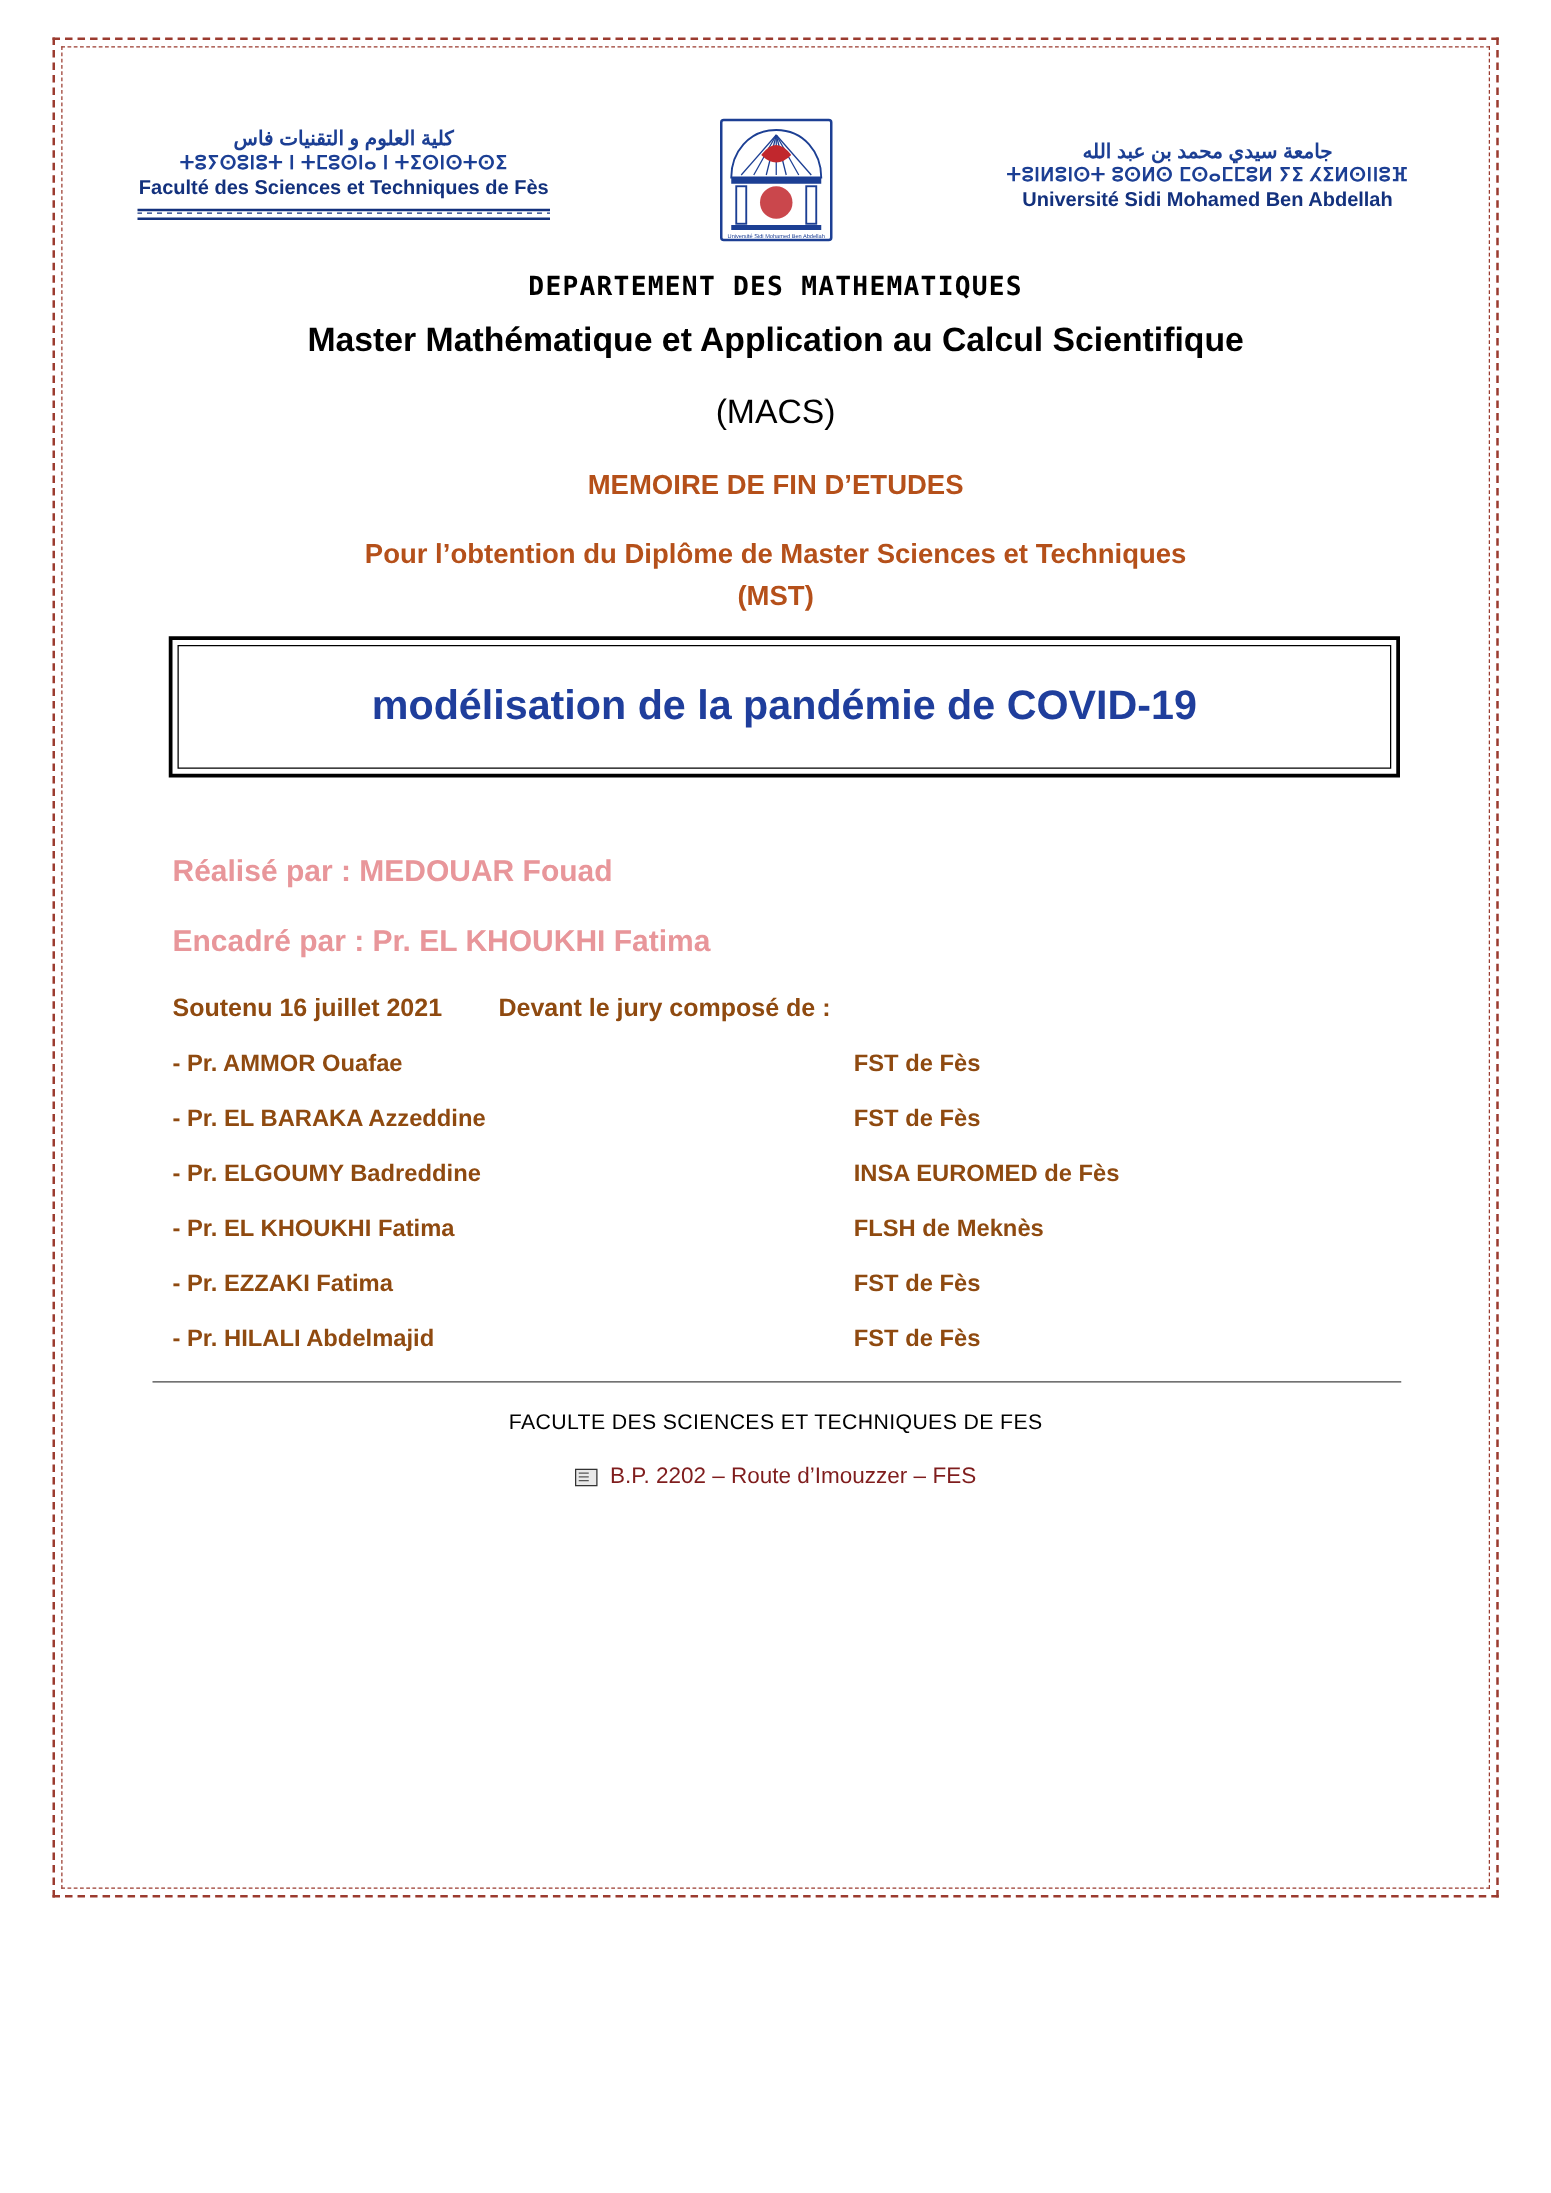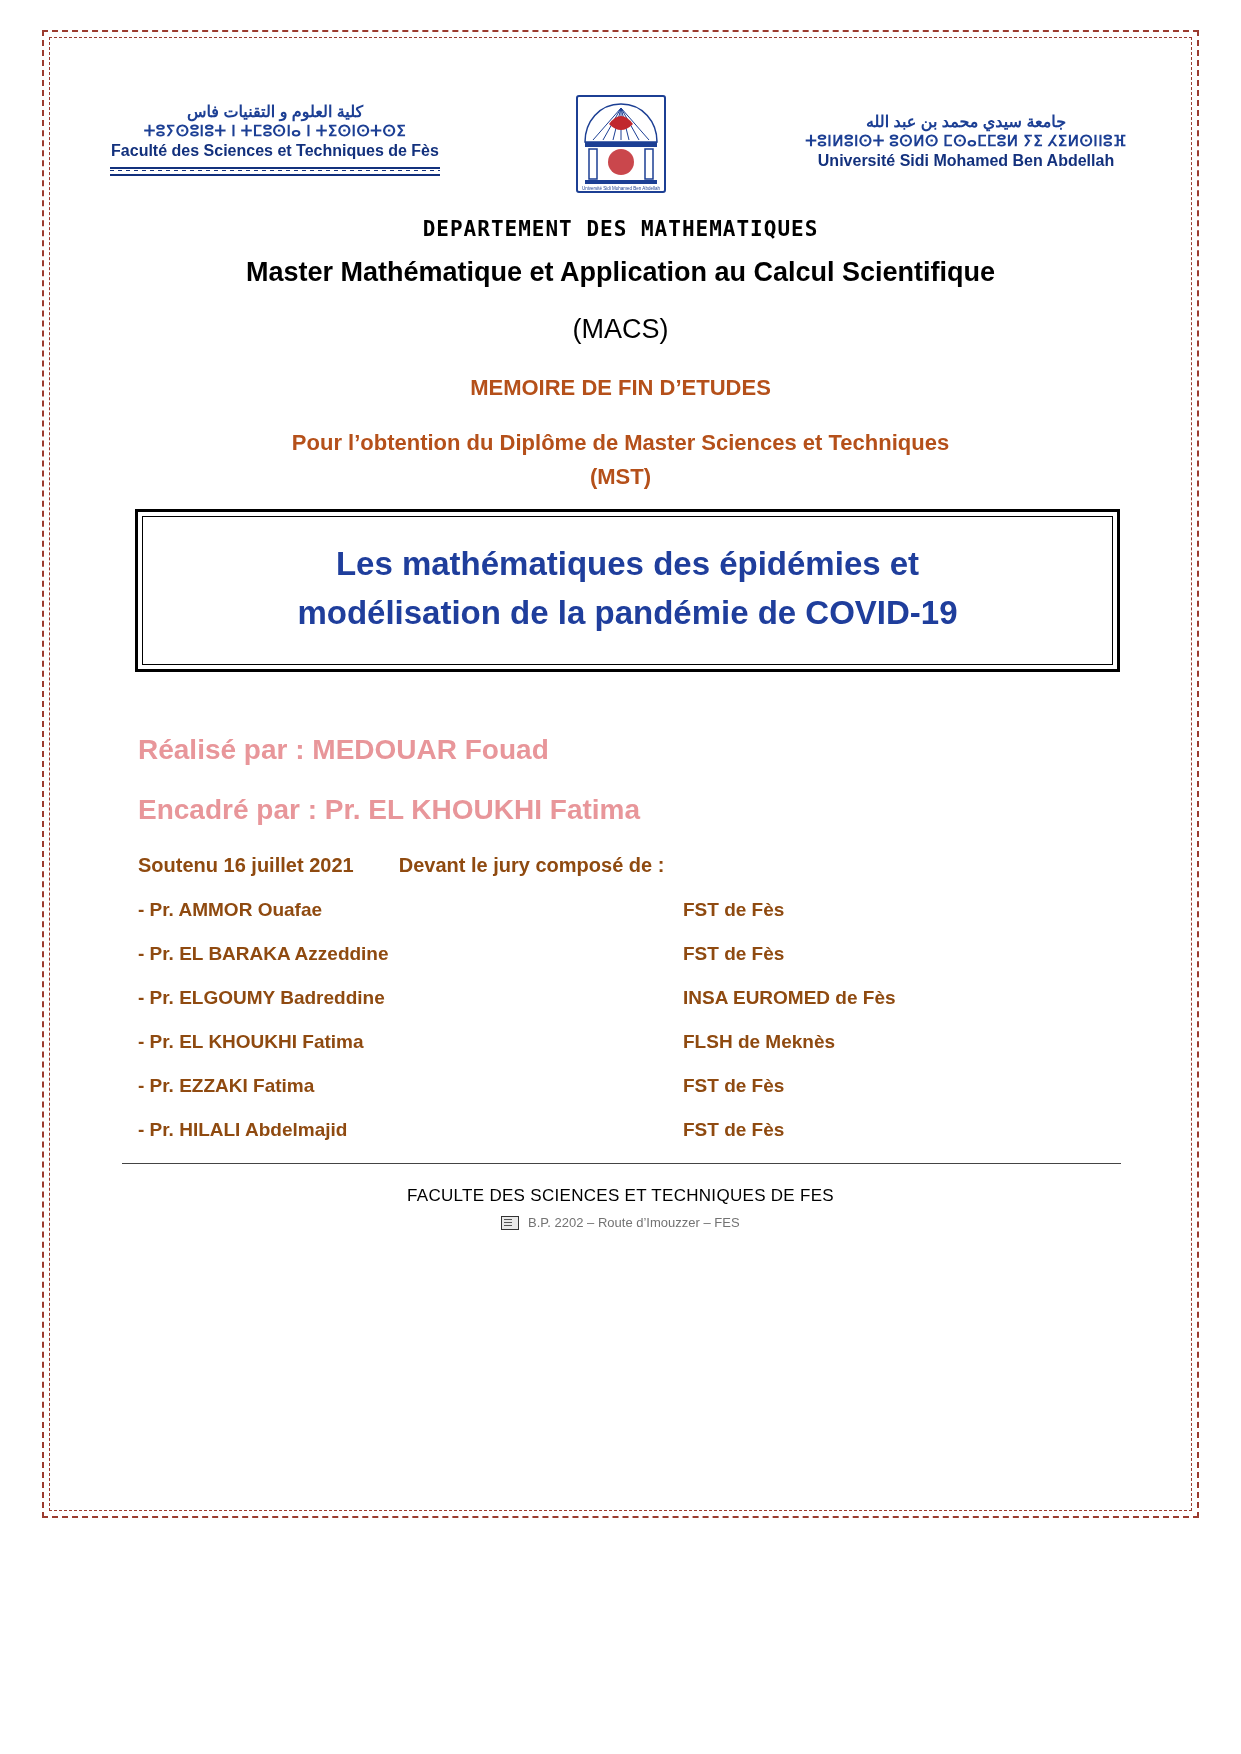--- a/index.html
+++ b/index.html
@@ -162,21 +162,21 @@
     font-weight: bold;
     color: #1f3e9c;
     line-height: 1.5;
   }
 
   
   .authors {
     margin: 62px 0 0 78px;
   }
   .author-line {
-    font-size: 28px;
+    font-size: 24px;
     font-weight: bold;
     color: #e8969a;
     margin-bottom: 28px;
   }
 
   .soutenu {
     margin: 22px 0 13px 78px;
     font-size: 20px;
     font-weight: bold;
     color: #8f4a10;
@@ -214,23 +214,23 @@
   .footer {
     margin-top: 22px;
     text-align: center;
   }
   .footer-line1 {
     font-size: 17px;
     color: #000;
     letter-spacing: 0.3px;
   }
   .footer-line2 {
-    margin-top: 9px;
-    font-size: 13px;
-    color: #737373;
+    margin-top: 22px;
+    font-size: 18px;
+    color: #7f1d1d;
   }
   .mail-icon {
     display: inline-block;
     width: 16px;
     height: 12px;
     border: 1px solid #333;
     background: #e9e9e9;
     position: relative;
     vertical-align: middle;
     margin-right: 5px;
@@ -293,21 +293,20 @@
 
   <div class="dept">DEPARTEMENT DES MATHEMATIQUES</div>
   <div class="master-title">Master Mathématique et Application au Calcul Scientifique</div>
   <div class="macs">(MACS)</div>
   <div class="memoire">MEMOIRE DE FIN D’ETUDES</div>
   <div class="pour">Pour l’obtention du Diplôme de Master Sciences et Techniques</div>
   <div class="pour" style="margin-top:2px;">(MST)</div>
 
   <div class="title-frame">
     <div class="title-frame-inner">
-      <div class="line">Les mathématiques des épidémies et</div>
       <div class="line">modélisation de la pandémie de COVID-19</div>
     </div>
   </div>
 
   <div class="authors">
     <div class="author-line">Réalisé par : MEDOUAR Fouad</div>
     <div class="author-line">Encadré par : Pr. EL KHOUKHI Fatima</div>
   </div>
 
   <div class="soutenu">

